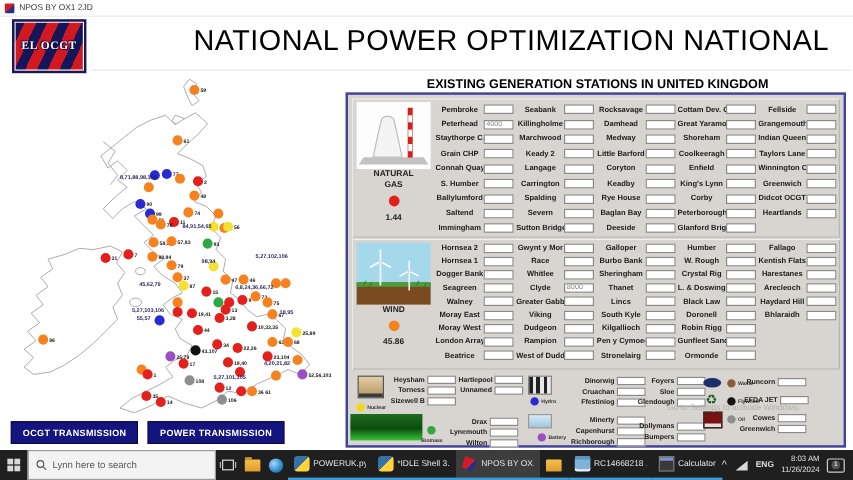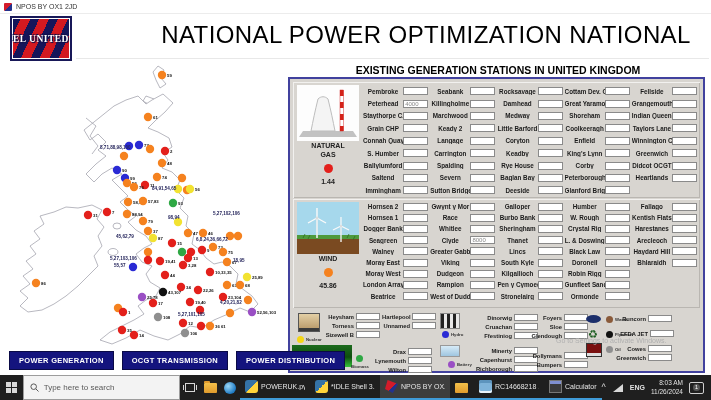--- a/index.html
+++ b/index.html
@@ -127,21 +127,21 @@
 </style>
 </head>
 <body>
 
 <div class="titlebar">
   <span class="tb-icon"></span>
   <span class="tb-title">NPOS BY OX1 2JD</span>
 </div>
 
 <div class="logo">
-  <span class="logo-text">EL UNITED</span>
+  <span class="logo-text">EL OCGT</span>
 </div>
 <div class="app-title">NATIONAL POWER OPTIMIZATION NATIONAL</div>
 <div class="header-line"></div>
 
 <svg id="ukmap" width="290" height="292" viewBox="0 58 290 292">
   <path class="coast" d="M158,66 L164,70 L161,78 L166,84 L160,88 L156,80 L153,72 Z"></path>
   <path class="coast" d="M146,96 l8,3 -4,6 -7,-4 Z"></path>
   <path class="coast" d="M152,100 L163,94 L173,103 L165,112 L156,120 L148,128 L158,132 L169,138 L172,147 L163,153 L168,160 L162,168 L172,172 L180,180 L176,190 L184,198 L180,208 L188,216 L186,226 L194,234 L192,244 L200,250 L206,258 L214,264 L222,262 L230,266 L238,274 L236,284 L244,290 L252,296 L258,304 L250,312 L240,308 L228,314 L214,320 L202,328 L190,326 L180,334 L168,340 L154,336 L140,330 L126,338 L112,344 L100,340 L110,332 L122,326 L134,320 L144,314 L138,306 L146,300 L156,296 L160,288 L150,282 L146,274 L152,266 L142,262 L136,254 L144,248 L152,244 L146,236 L136,230 L128,222 L136,216 L128,210 L120,202 L128,196 L120,188 L112,180 L122,174 L112,168 L102,174 L94,182 L86,174 L96,164 L106,156 L98,150 L106,142 L98,134 L90,140 L84,130 L94,122 L104,114 L114,106 L126,100 L138,96 L146,104 Z"></path>
   <path class="coast" d="M78,208 L92,205 L102,210 L97,219 L104,227 L98,236 L102,246 L94,256 L98,266 L88,276 L78,286 L66,296 L54,304 L42,310 L28,312 L20,306 L28,298 L20,291 L30,284 L23,276 L33,269 L26,261 L36,254 L30,246 L40,239 L34,231 L44,224 L40,216 L54,212 L66,207 Z"></path>
   <path class="coastline" d="M86,118 L96,126 L90,136 L98,146 L92,154"></path>
@@ -280,23 +280,22 @@
       <text x="196" y="241" class="mtext">6,8,24,36,66,72</text>
       <text x="110" y="260" class="mtext">5,27,103,106</text>
       <text x="114" y="267" class="mtext">55,57</text>
       <text x="233" y="262" class="mtext">18,95</text>
       <text x="220" y="304" class="mtext">4,20,21,82</text>
       <text x="178" y="316" class="mtext">5,27,101,105</text>
     </g>
 </svg>
 
 <div class="nav">
-  <div class="nbtn">POWER GENERATION</div>
   <div class="nbtn">OCGT TRANSMISSION</div>
-  <div class="nbtn">POWER DISTRIBUTION</div>
+  <div class="nbtn">POWER TRANSMISSION</div>
 </div>
 
 <div class="panel-title">EXISTING GENERATION STATIONS IN UNITED KINGDOM</div>
 <div class="panel" id="panel">
 
   <div class="sec sec-gas">
     <div class="sec-icon">
       <svg class="art" width="62" height="56" viewBox="0 0 62 56">
         <rect width="62" height="56" fill="#fdfdfd"></rect>
         <polygon points="6,46 56,46 60,52 2,52" fill="#c2c2c2"></polygon>
@@ -846,21 +845,21 @@
         <rect x="6" width="5" height="5" fill="#d9d9d9"></rect>
       <rect y="6" width="5" height="5" fill="#d9d9d9"></rect>
         <rect x="6" y="6" width="5" height="5" fill="#d9d9d9"></rect>
     </svg>
   </div>
   <div class="tsearch">
     <svg width="9" height="9" viewBox="0 0 11 11">
       <circle cx="4.5" cy="4.5" r="3.4" fill="none" stroke="#555" stroke-width="1.2"></circle>
       <line x1="7.2" y1="7.2" x2="10.4" y2="10.4" stroke="#555" stroke-width="1.2"></line>
     </svg>
-    <span class="tsearch-txt">Type here to search</span>
+    <span class="tsearch-txt">Lynn here to search</span>
   </div>
   <div class="tpin">
     <svg width="14" height="11" viewBox="0 0 14 11">
       <rect x="2.5" y="1.5" width="9" height="8" fill="none" stroke="#d8d8d8" stroke-width="1"></rect>
       <line x1="0.5" y1="3" x2="0.5" y2="8" stroke="#d8d8d8"></line>
       <line x1="13.5" y1="3" x2="13.5" y2="8" stroke="#d8d8d8"></line>
     </svg>
   </div>
   <div class="tpin">
     <span class="fold"></span>

